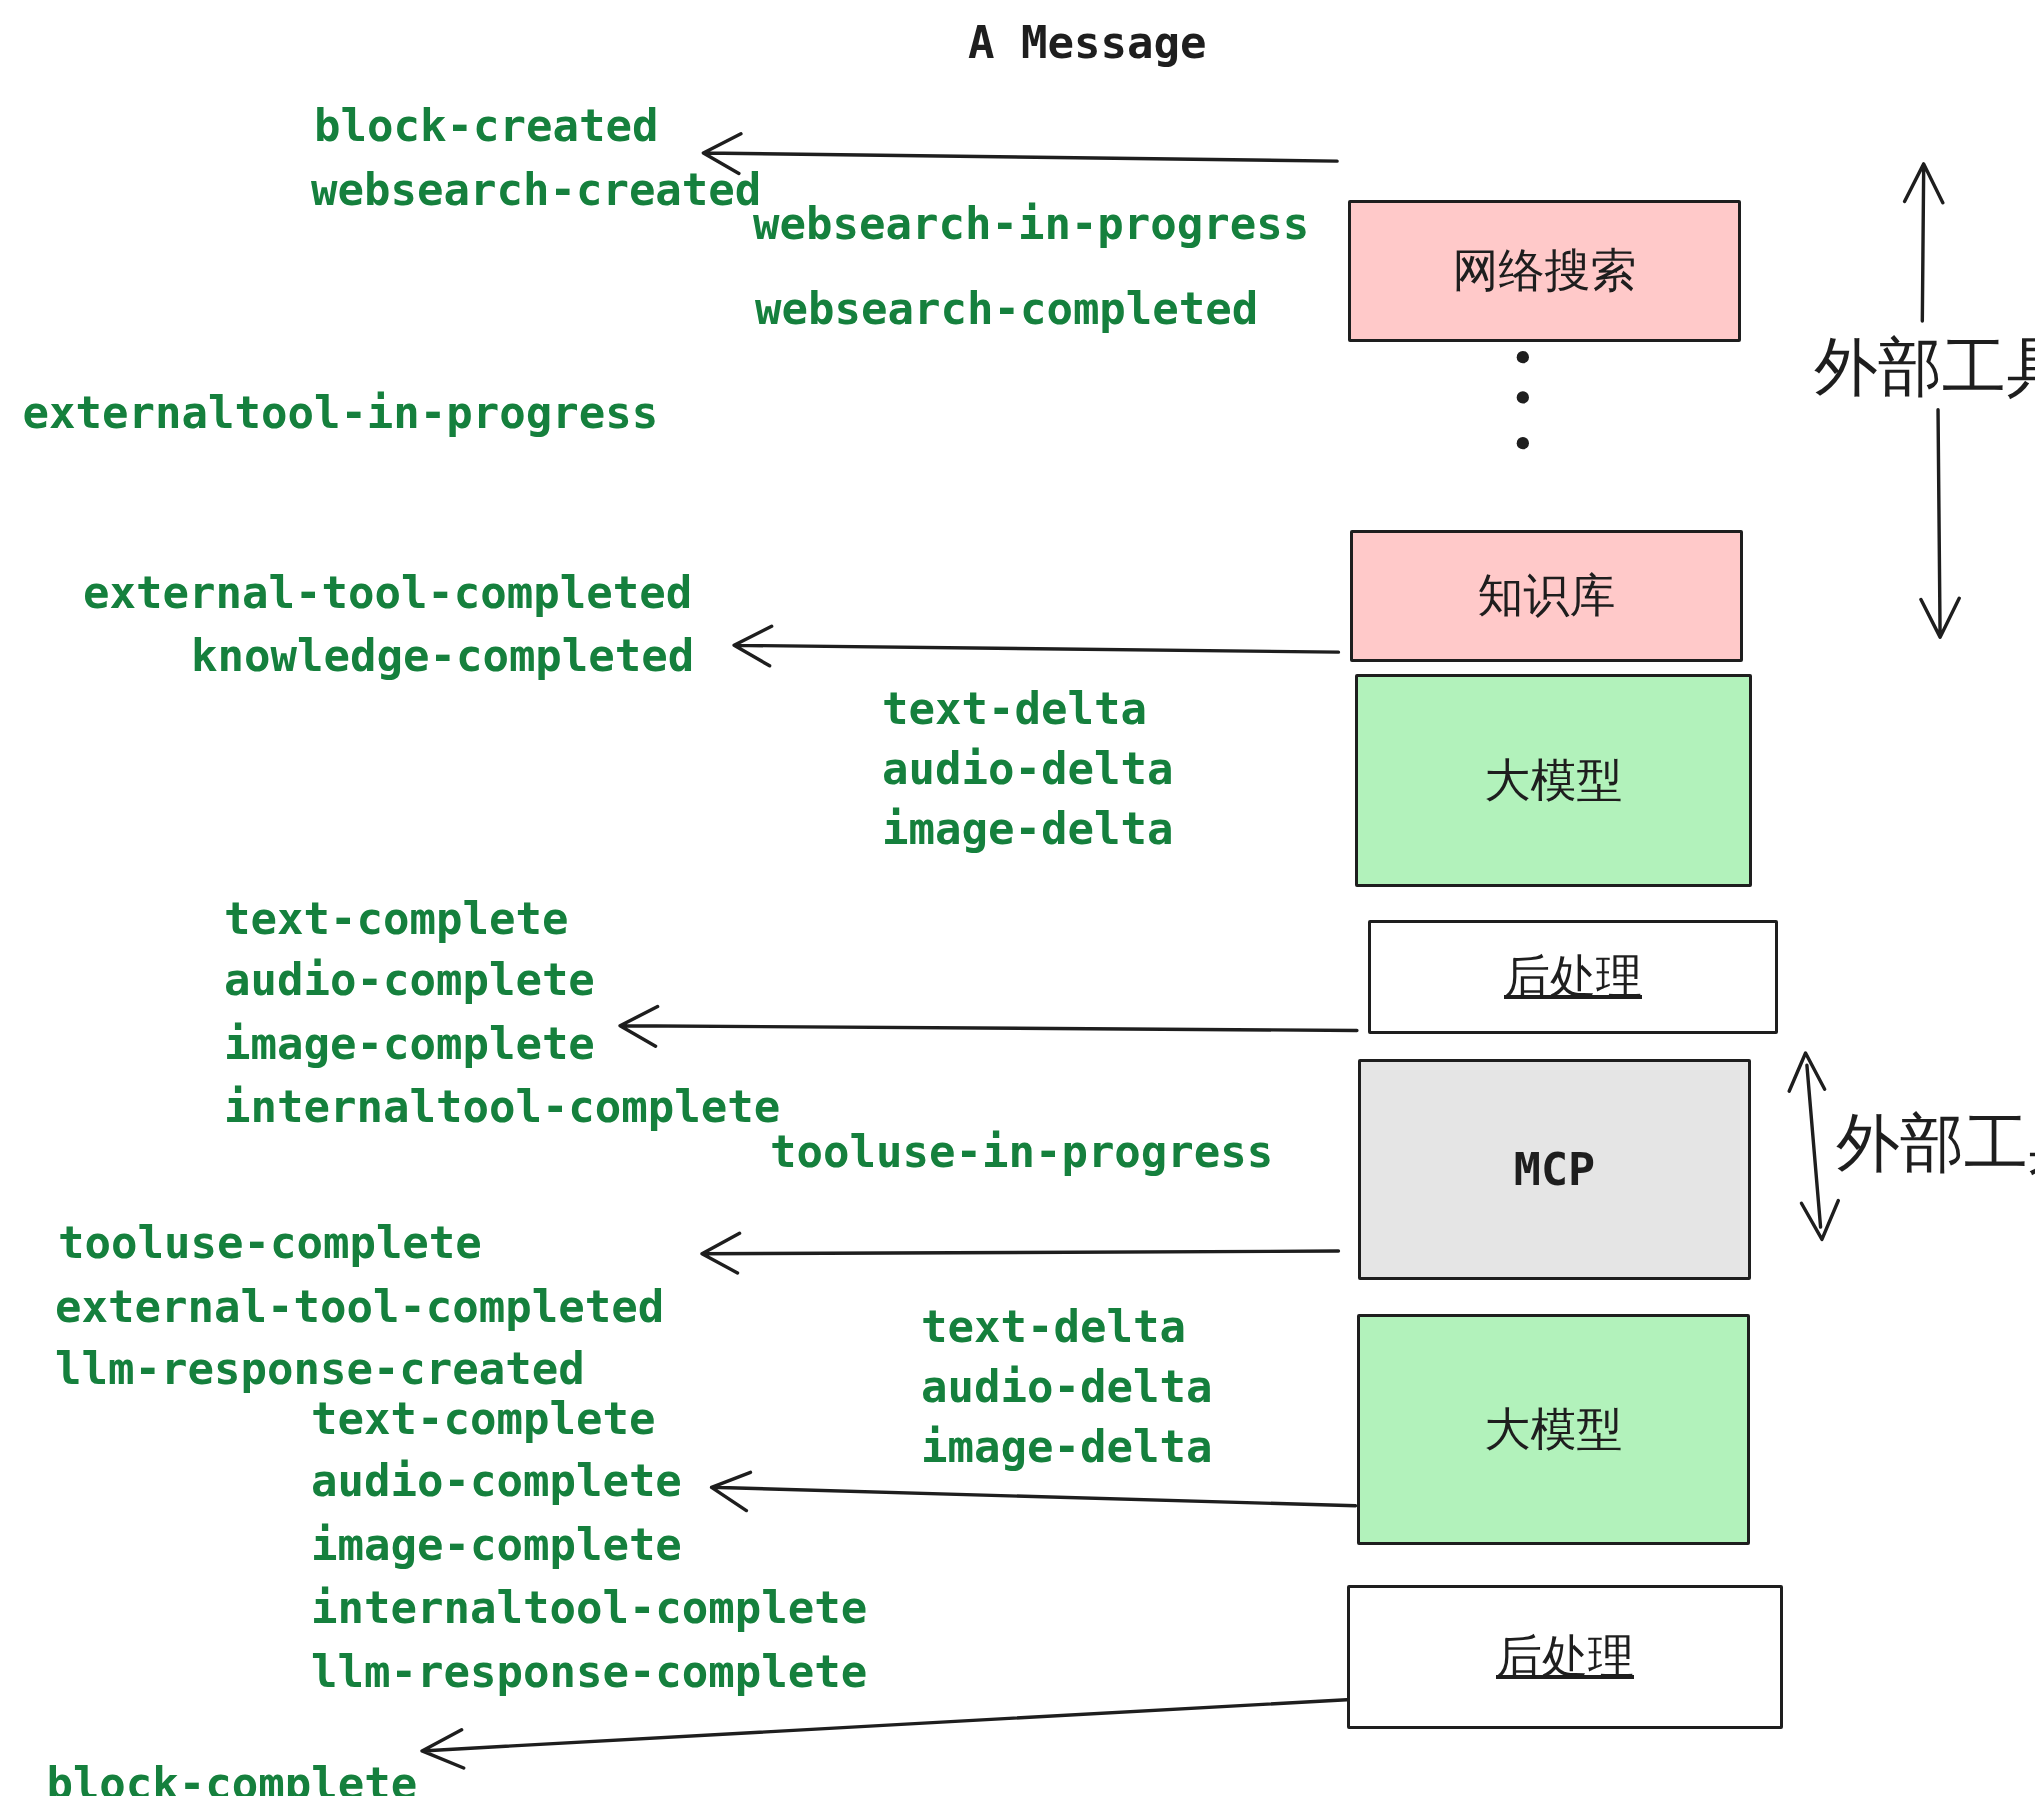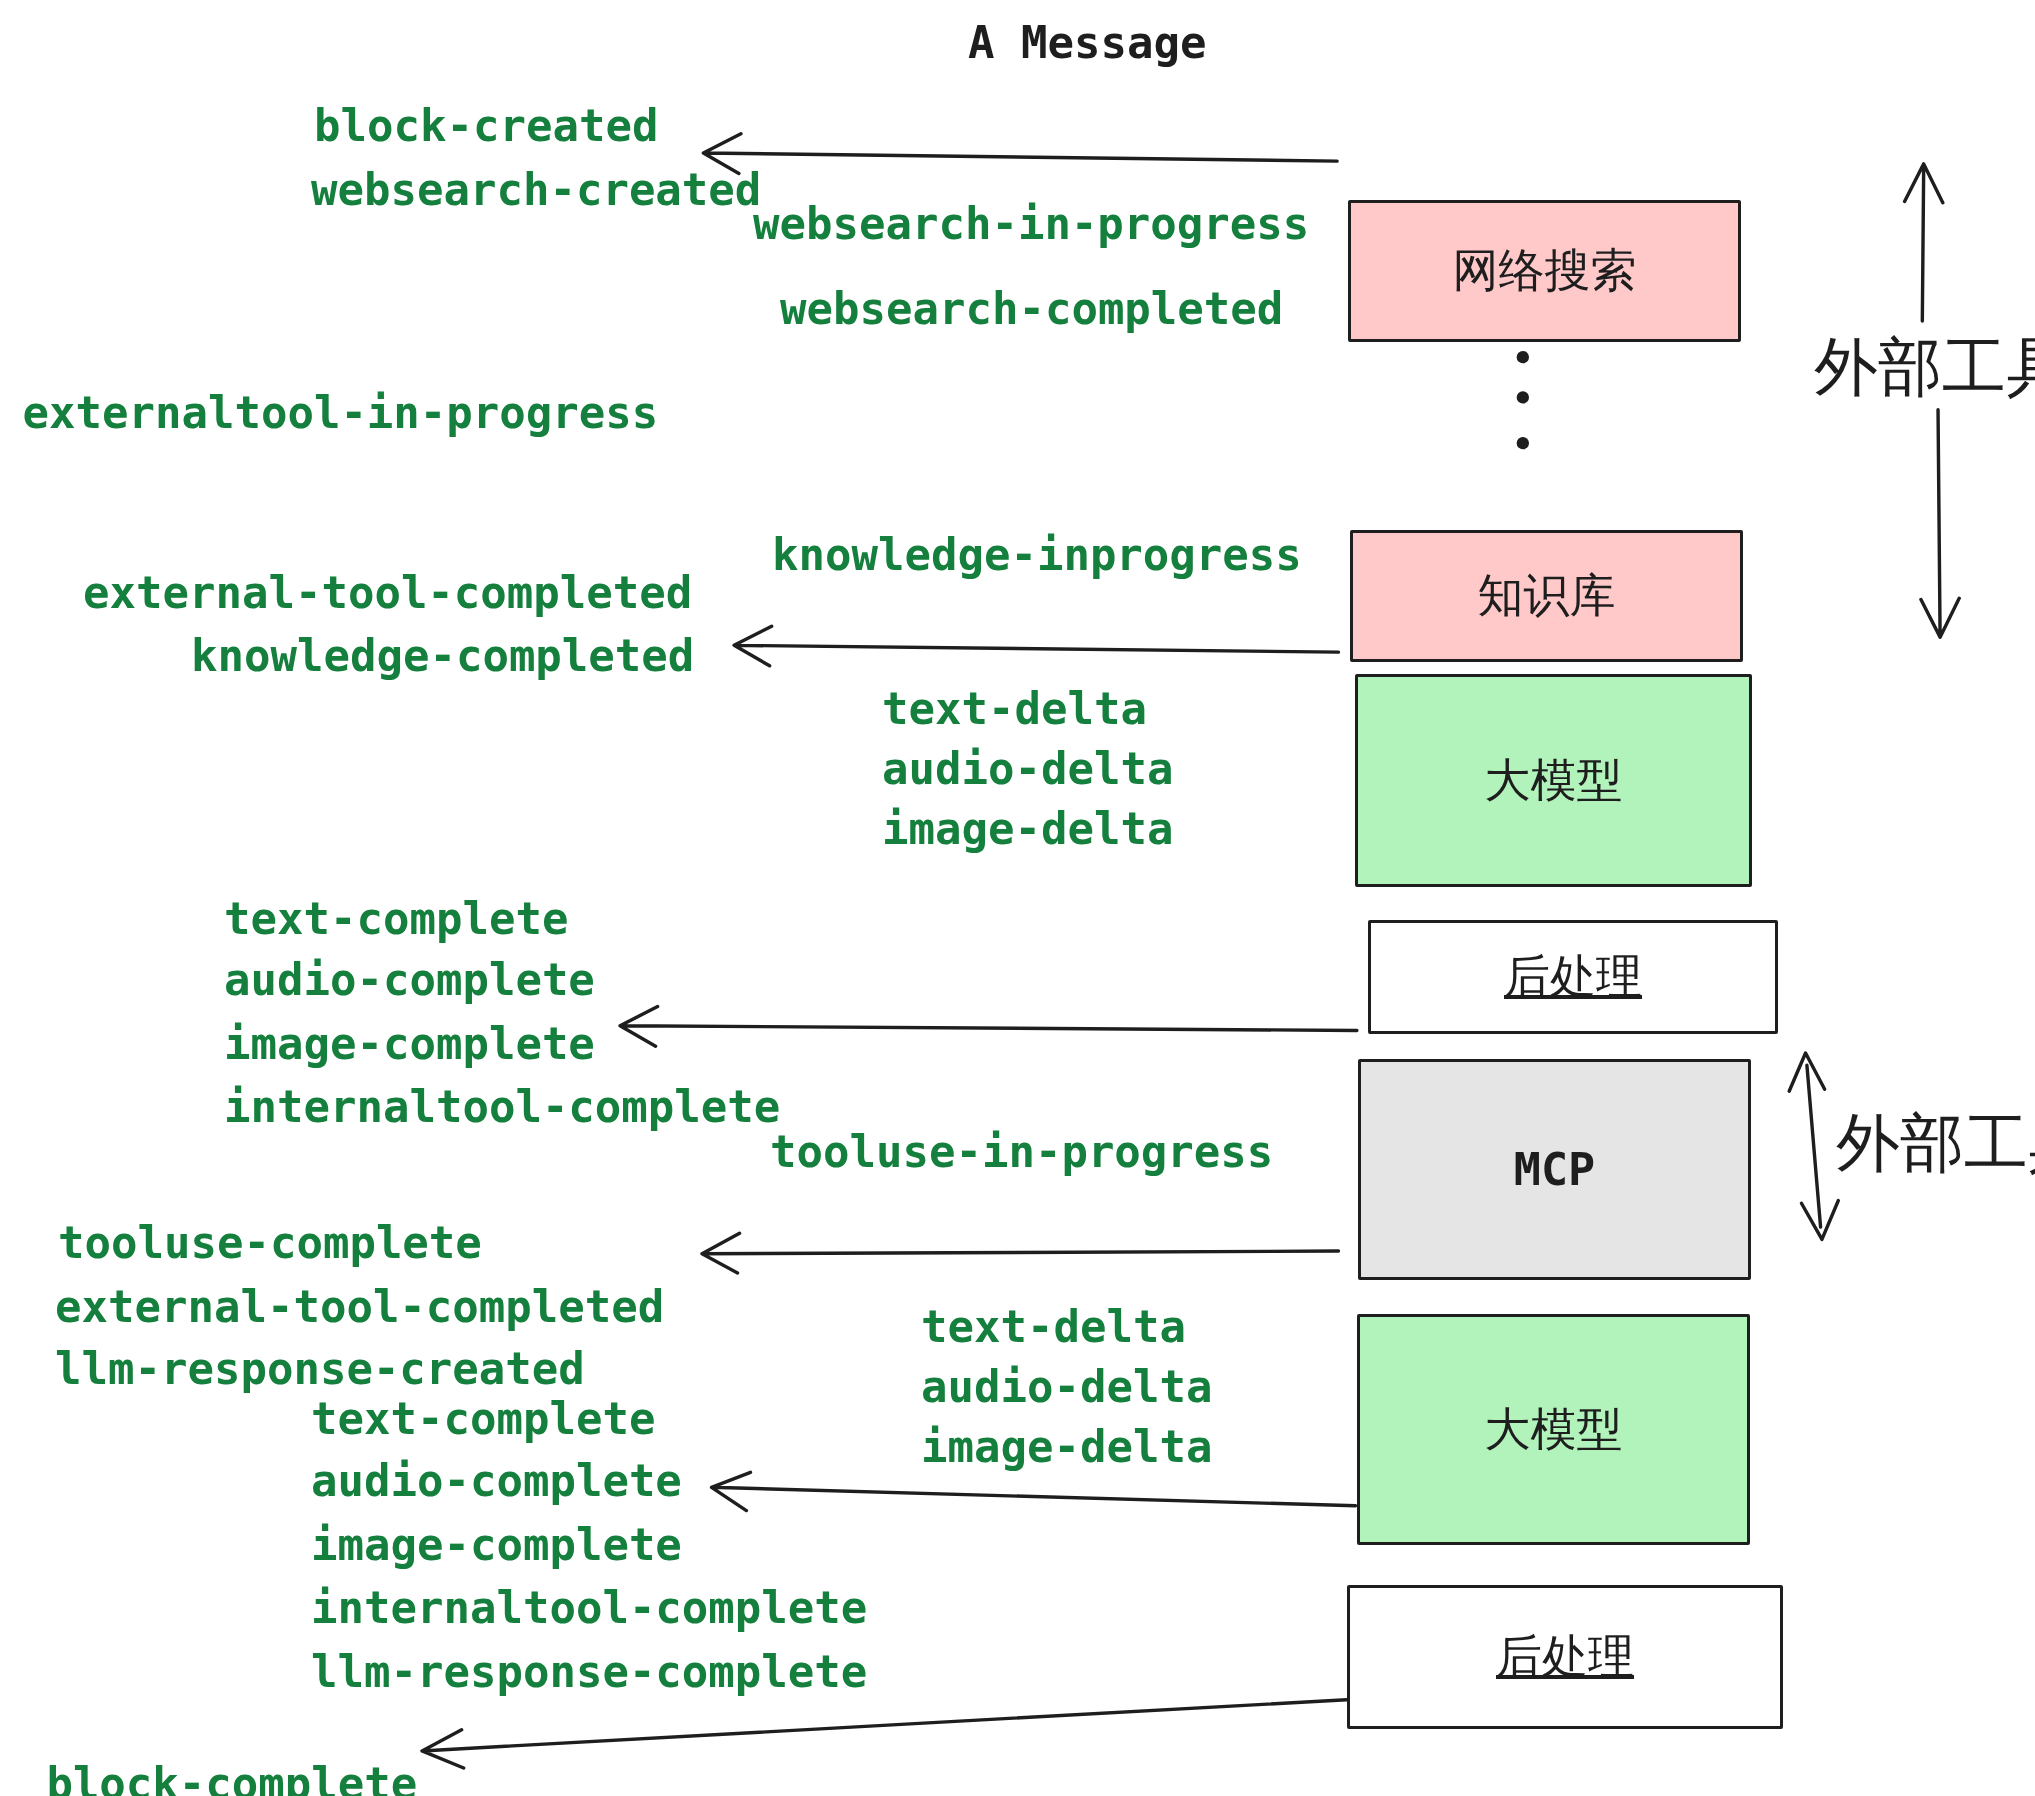--- a/index.html
+++ b/index.html
@@ -134,25 +134,24 @@
   <div class="box fill-white" style="left:1347px;top:1556px;width:436px;height:144px;">
     <span class="lbl">后处理</span>
   </div>
 
   <div class="side-label" style="left:1814px;top:335px;">外部工具</div>
   <div class="side-label" style="left:1836px;top:1111px;">外部工具</div>
 
   <div class="ev" style="left:314px;top:104px;">block-created</div>
   <div class="ev" style="left:311px;top:168px;">websearch-created</div>
   <div class="ev" style="left:753px;top:202px;">websearch-in-progress</div>
-  <div class="ev" style="left:755px;top:287px;margin-left:25px;">websearch-completed</div>
+  <div class="ev" style="left:755px;top:287px;">websearch-completed</div>
   <div class="ev" style="left:22.5px;top:391px;">externaltool-in-progress</div>
   <div class="ev" style="left:83px;top:571px;">external-tool-completed</div>
   <div class="ev" style="left:191px;top:634px;">knowledge-completed</div>
-  <div class="ev" style="left:772px;top:533px;">knowledge-inprogress</div>
   <div class="ev" style="left:882px;top:687px;">text-delta</div>
   <div class="ev" style="left:882px;top:747px;">audio-delta</div>
   <div class="ev" style="left:882px;top:807px;">image-delta</div>
   <div class="ev" style="left:224px;top:897px;">text-complete</div>
   <div class="ev" style="left:224px;top:958px;">audio-complete</div>
   <div class="ev" style="left:224px;top:1022px;">image-complete</div>
   <div class="ev" style="left:224px;top:1085px;">internaltool-complete</div>
   <div class="ev" style="left:770px;top:1130px;">tooluse-in-progress</div>
   <div class="ev" style="left:58px;top:1221px;">tooluse-complete</div>
   <div class="ev" style="left:55px;top:1285px;">external-tool-completed</div>

